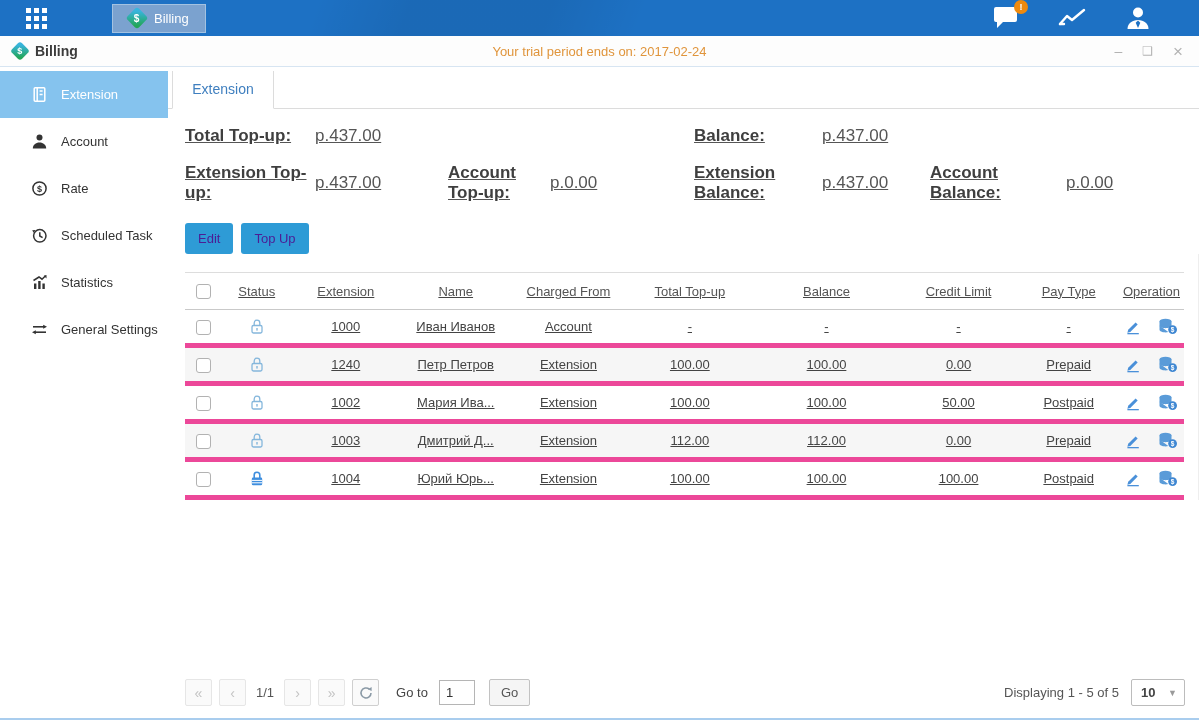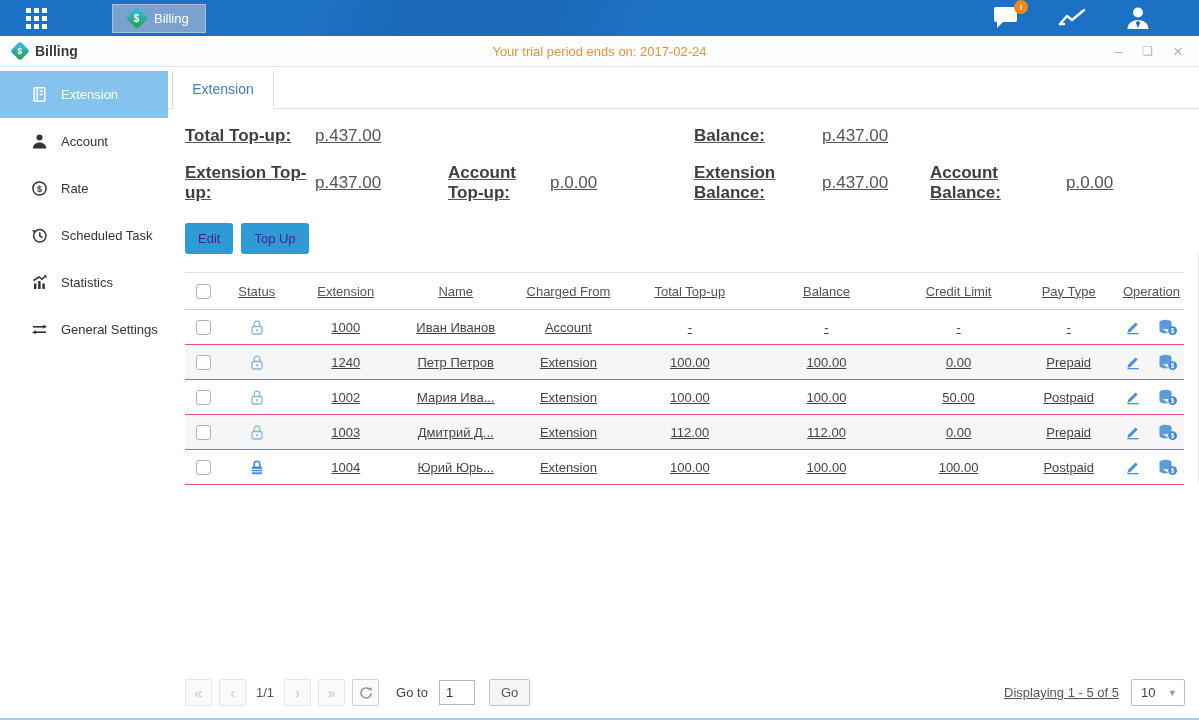--- a/index.html
+++ b/index.html
@@ -50,21 +50,21 @@
   .summary { display:grid; grid-template-columns:130px 133px 102px 144px 128px 108px 136px auto;
     row-gap:17px; padding:17px 0 12px 17px; font-size:17px; color:#555; align-items:center;text-decoration:underline; }
   .summary .lbl { font-weight:bold; color:#3f3f3f; }
 
   .actions { display:flex; gap:8px; padding:8px 0 0 17px; }
   .btn-primary { background:#2e9bd6; color:#4c1d95; border:none; font-size:13px; padding:8px 13px; border-radius:3px; cursor:pointer; font-family:inherit; }
 
   .table-wrap { padding:18px 14px 0 17px; }
   table { width:100%; border-collapse:collapse; font-size:13px; color:#444;text-decoration:underline; }
   thead th { font-weight:normal; color:#555; padding:10px 4px; border-top:1px solid #ddd; border-bottom:1px solid #c9c9c9; text-align:center; }
-  tbody td { padding:8px 4px; text-align:center; border-bottom:1px solid #ec4899; height:35px; }
+  tbody td { padding:8px 4px; text-align:center; border-bottom:5px solid #ec4899; height:35px; }
   tbody tr:nth-child(even) { background:#f6f6f6; }
   .table-wrap { border-right:1px solid #eee; }
 
   input[type=checkbox] { appearance:none; -webkit-appearance:none; width:15px; height:15px; border:1px solid #b2b2b2; border-radius:3px; background:#fff; cursor:pointer; vertical-align:middle; }
 
   .lock svg { display:none; vertical-align:middle; }
   .lock.unlocked svg.lk-open { display:inline; }
   .lock.locked svg.lk-closed { display:inline; }
 
   .op-cell { display:flex; justify-content:center; align-items:center; gap:16px; }
@@ -74,22 +74,22 @@
   .footer { margin-top:auto; display:flex; align-items:center; padding:10px 14px 12px 17px; flex-shrink:0; }
   .pager { display:flex; align-items:center; gap:7px; }
   .pg { min-width:27px; height:27px; border:1px solid #e6e6e6; background:#fafafa; color:#c3c3c3; border-radius:2px;
     display:inline-flex; align-items:center; justify-content:center; font-size:14px; cursor:pointer; }
   .pg.refresh { border-color:#cfcfcf; color:#8b9aa6; }
   .page-ind { color:#555; margin:0 3px; font-size:13px; }
   .goto-lbl { color:#444; font-size:13px; margin:0 4px 0 10px; }
   .goto-input { width:36px; height:25px; border:1px solid #b5b5b5; text-align:left; padding-left:6px; font-size:13px; font-family:inherit; color:#333; }
   .go-btn { height:27px; border:1px solid #c2c2c2; background:#f5f5f5; border-radius:2px; padding:0 11px; font-size:13px; color:#555; cursor:pointer; margin-left:7px; font-family:inherit; }
   .footer-right { margin-left:auto; display:flex; align-items:center; gap:12px; }
-  .displaying { color:#555; font-size:13px;text-decoration:underline; }
-  .pagesize { width:54px; height:27px; border:1px solid #bcbcbc; display:flex; align-items:center; justify-content:space-between; padding:0 7px 0 9px; font-size:13px; color:#444; background:#fff; cursor:pointer; border-radius:2px; }
+  .displaying { color:#555; font-size:13px; }
+  .pagesize { width:54px; height:27px; border:1px solid #bcbcbc; display:flex; align-items:center; justify-content:space-between; padding:0 7px 0 9px; font-size:13px; color:#444; background:#fff; cursor:pointer; border-radius:2px;font-weight:bold; }
   .pagesize .tri { color:#9a9a9a; font-size:9px; }
 </style>
 </head>
 <body>
 
 <div class="window">
 
   <div class="topbar">
     <div class="launcher">
       <svg width="21" height="21" viewBox="0 0 21 21">

